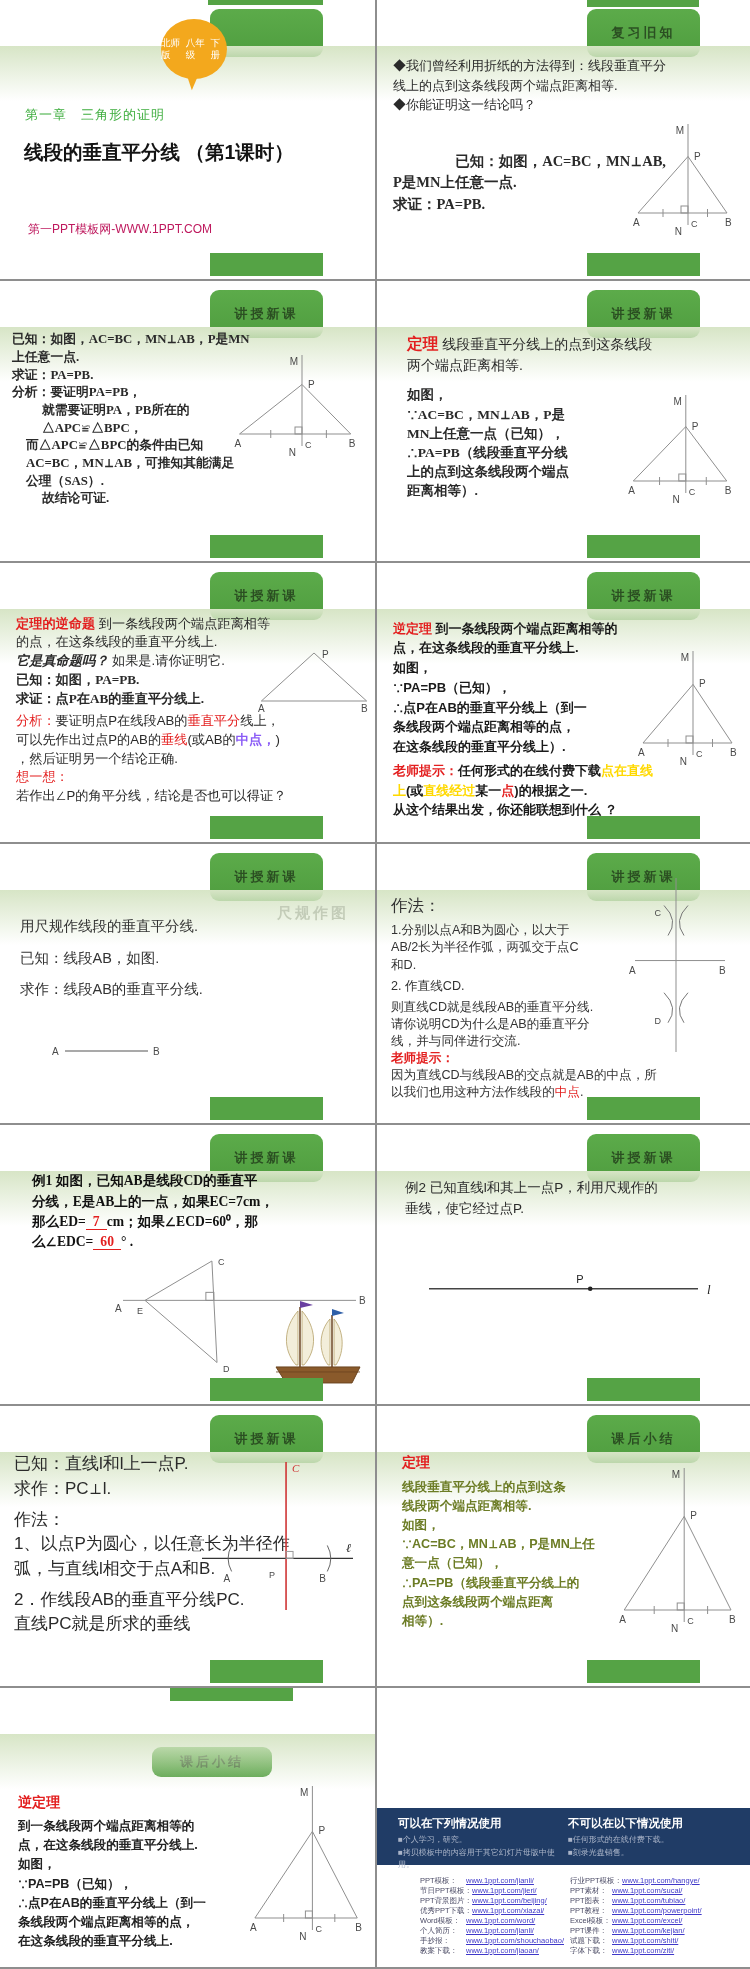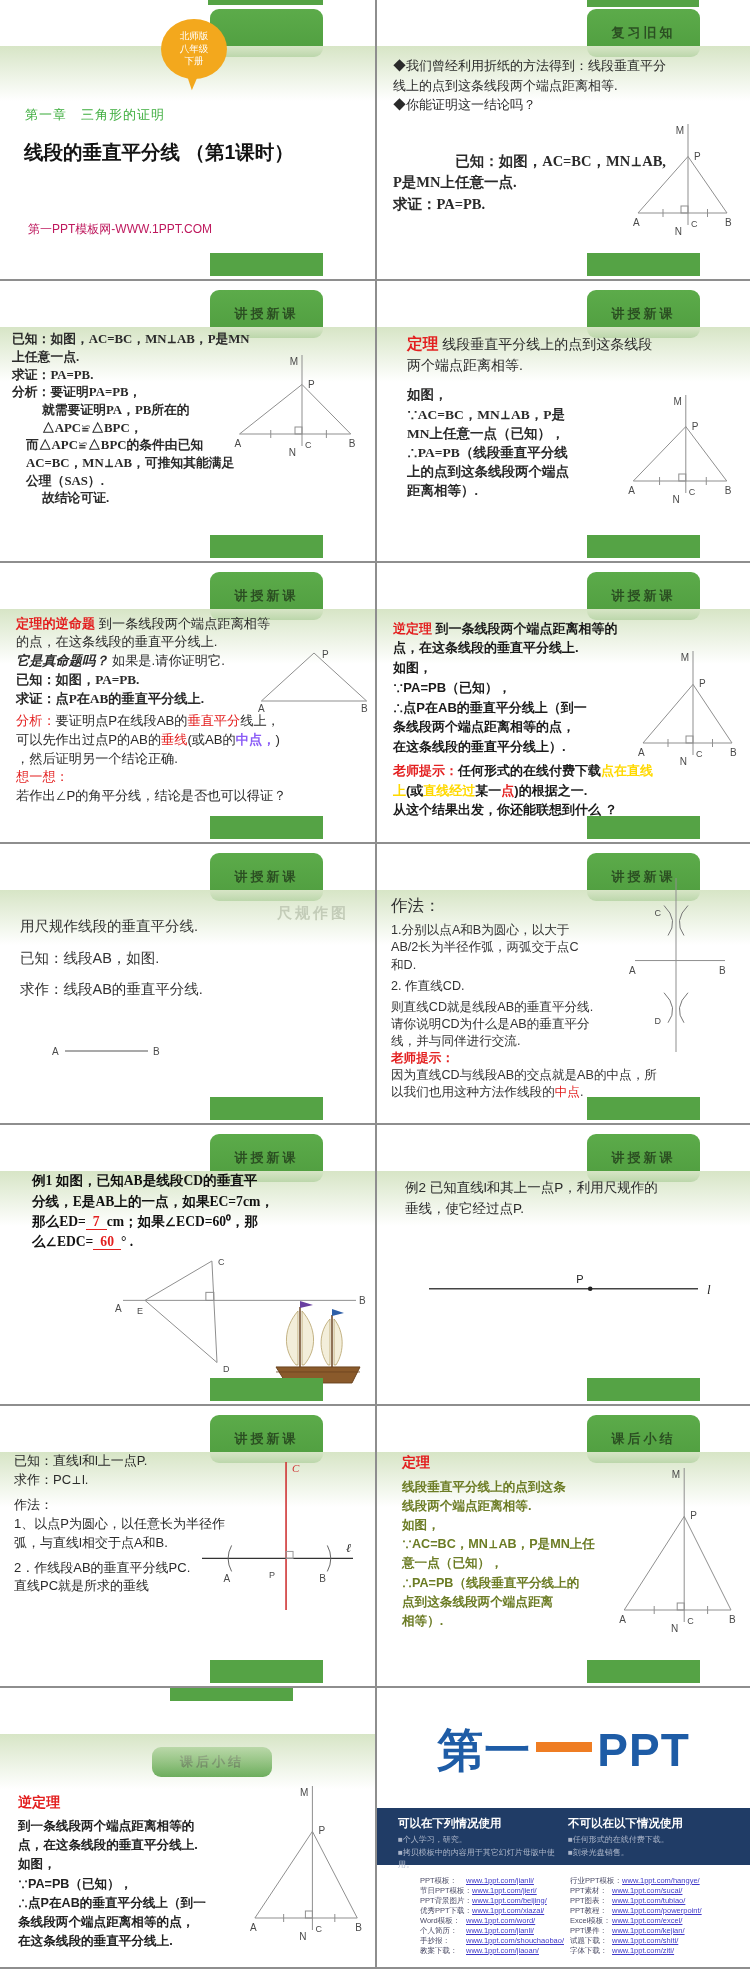--- a/index.html
+++ b/index.html
@@ -33,21 +33,21 @@
   .mt6 { margin-top:6px; } .mt4 { margin-top:4px; } .mb4 { margin-bottom:4px; }
   .ind1 { padding-left:30px; } .ind2 { padding-left:14px; }
   .c-red { color:#e31f1f; } .c-mag { color:#8b5cf6;font-weight:bold; } .c-yel { color:#ffd900; } 
   .sg-b { font-weight:700; } .sg-i { font-style:italic; } .sg-lg { font-size:1.12em; }
   .sg-u { border-bottom:1.5px solid currentColor; padding:0 7px; }
 
   .diag { position:absolute; }
 
   
   .s1 .callout { position:absolute; left:161px; top:19px; width:66px; height:60px; border-radius:50%;
-                 background:#f3a81d; color:#fff; display:flex; flex-direction:column; align-items:center;
+                 background:#f3a81d; color:#fff; display:flex; align-items:center;
                  justify-content:center; font-size:9.5px; line-height:1.3; z-index:2; }
   .s1 .callout-tail { position:absolute; left:186px; top:77px; width:0; height:0;
                  border-left:7px solid transparent; border-right:3px solid transparent;
                  border-top:13px solid #f3a81d; transform:rotate(10deg); }
   .s1 .chapter { position:absolute; left:25px; top:106px; font-size:13px; color:#3fae3f; letter-spacing:1px; }
   .s1 .title1 { position:absolute; left:24px; top:139px; font-size:19.5px; font-weight:800; color:#141414; }
   .s1 .footer1 { position:absolute; left:28px; top:221px; font-size:12px; color:#be185d; }
 
   .s2 .tb { left:16px; top:56px; font-size:13px; line-height:1.5; }
   .s3 .tb { left:12px; top:50px; font-size:12.8px; line-height:1.38; }
@@ -56,21 +56,21 @@
   .s5 .tb { left:16px; top:52px; font-size:13.2px; line-height:1.42; }
   .s6 .tb { left:16px; top:56px; font-size:13px; line-height:1.52; font-weight:700; color:#1a1a1a; }
   .s7 .wm { position:absolute; right:26px; top:60px; font-size:15px; color:#c3ccb8;
             letter-spacing:3px; font-weight:700;margin-left:24px; }
   .s7 .tb { left:20px; top:72px; font-size:14.5px; line-height:1.4; color:#333; }
   .s7 .line { margin-bottom:11px; }
   .s8 .tb { left:14px; top:50px; font-size:12.6px; line-height:1.36; color:#333; }
   .s9 .tb { left:32px; top:46px; font-size:13.6px; line-height:1.5; font-family:"Liberation Serif",serif;
             font-weight:700; color:#111; }
   .s10 .tb { left:28px; top:53px; font-size:13.5px; line-height:1.55; }
-  .s11 .tb { left:14px; top:46px; font-size:13px; line-height:1.45; }
+  .s11 .tb { left:14px; top:46px; font-size:17px; line-height:1.45; }
   .s12 .tb { left:25px; top:46px; font-size:12.6px; line-height:1.52; font-weight:700; color:#6c7c25; }
   .s13 .tb { left:18px; top:104px; font-size:12.6px; line-height:1.52; font-weight:700; color:#222; }
 
   
   .s14 .logo-row { position:absolute; left:0; right:0; top:32px; text-align:center; font-weight:800; }
   .s14 .logo-first, .s14 .logo-rest { font-size:46px; color:#1e5ca6; letter-spacing:1px; }
   .s14 .logo-dash { display:inline-block; width:56px; height:10px; background:#ef7d23;
                     vertical-align:14px; margin:0 5px; }
   .s14 .logo-url { position:absolute; left:0; right:0; top:88px; text-align:center; color:#ef8a2a;
                    font-size:14px; font-weight:700; letter-spacing:2.5px;margin-top:36px; }
@@ -470,23 +470,20 @@
           <text x="60.400000000000006" y="12" font-size="10" fill="#4a4a4a" text-anchor="end" font-family="&quot;Liberation Sans&quot;,sans-serif" font-style="normal">M</text>
           <text x="70.4" y="50.4" font-size="10" fill="#4a4a4a" text-anchor="start" font-family="&quot;Liberation Sans&quot;,sans-serif" font-style="normal">P</text>
           <text x="1.8999999999999995" y="147" font-size="10" fill="#4a4a4a" text-anchor="start" font-family="&quot;Liberation Sans&quot;,sans-serif" font-style="normal">A</text>
           <text x="67.4" y="148" font-size="9" fill="#4a4a4a" text-anchor="start" font-family="&quot;Liberation Sans&quot;,sans-serif" font-style="normal">C</text>
           <text x="107.25" y="147" font-size="10" fill="#4a4a4a" text-anchor="start" font-family="&quot;Liberation Sans&quot;,sans-serif" font-style="normal">B</text>
           <text x="58.400000000000006" y="156" font-size="10" fill="#4a4a4a" text-anchor="end" font-family="&quot;Liberation Sans&quot;,sans-serif" font-style="normal">N</text>
         </svg></div>
   </section>
 
   <section class="slide s14 sR">
-    <div class="logo-row">
-      <span class="logo-first">第一</span><span class="logo-dash"></span><span class="logo-rest">PPT</span>
-    </div>
     <div class="logo-url">HTTP://WWW.1PPT.COM</div>
     <div class="navy">
       <div class="col1">
         <h4>可以在下列情况使用</h4>
         <p>■个人学习，研究。</p>
         <p>■拷贝模板中的内容用于其它幻灯片母版中使用。</p>
       </div>
       <div class="col2">
         <h4>不可以在以下情况使用</h4>
         <p>■任何形式的在线付费下载。</p>

